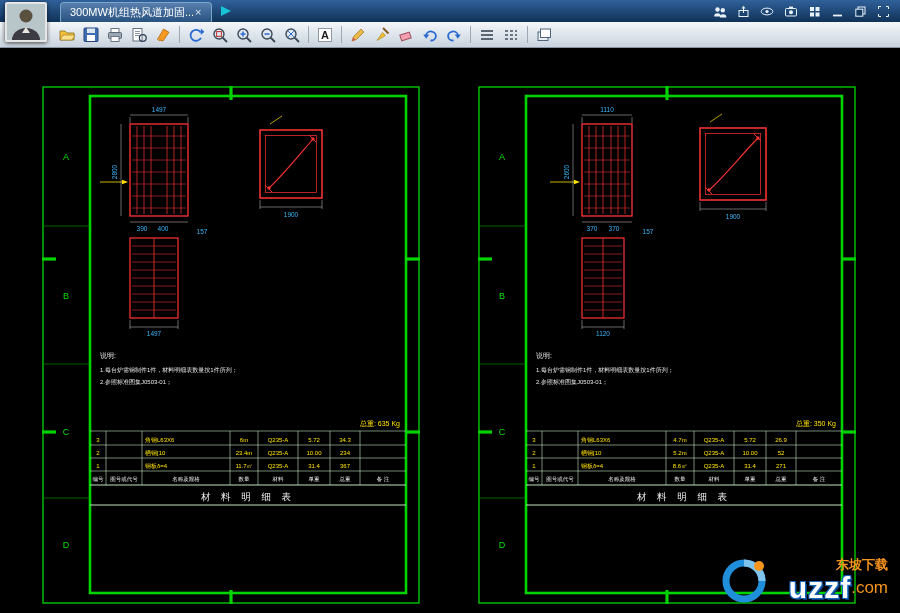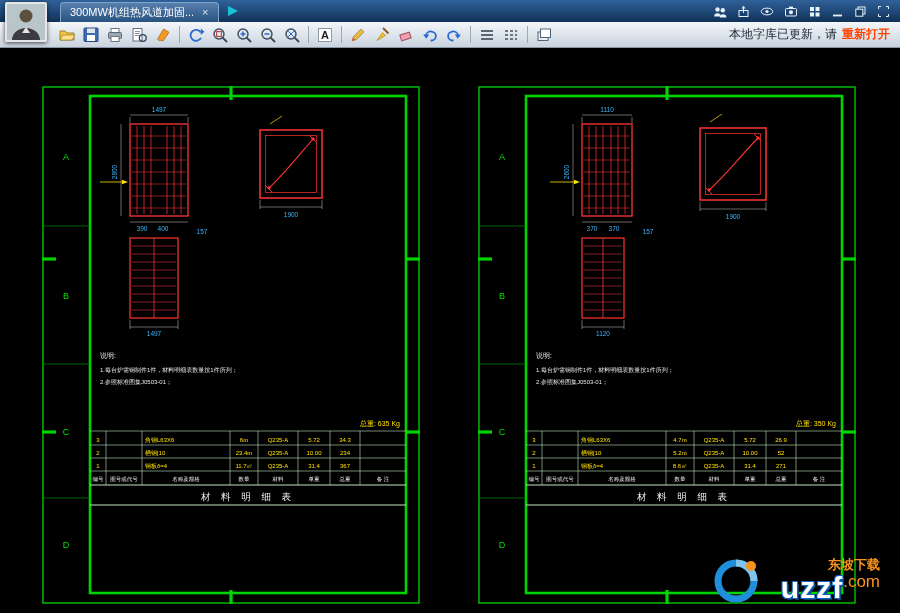--- a/index.html
+++ b/index.html
@@ -6,21 +6,21 @@
   html,body{width:900px;height:613px;overflow:hidden;background:#000;
     font-family:"Liberation Sans",sans-serif}
   .app{position:relative;width:900px;height:613px}
 
   
   .titlebar{position:absolute;top:0;left:0;right:0;height:22px;
     background:linear-gradient(#30619a,#103258);display:flex;align-items:center;z-index:5}
   .avatar{position:absolute;left:5px;top:2px;width:42px;height:40px;
     border:2px solid #e6e6e6;border-radius:2px;z-index:20;
     background:linear-gradient(#c9d4d6,#93a6aa);box-shadow:0 1px 4px rgba(0,0,0,.7);cursor:pointer}
-  .tab{margin-left:60px;height:20px;margin-top:2px;display:flex;align-items:center;gap:8px;
+  .tab{margin-left:60px;height:20px;margin-top:2px;display:flex;align-items:center;gap:1px;
     padding:0 9px;background:linear-gradient(#587fae,#28527f);
     border:1px solid #7ea6cb;border-bottom:none;border-radius:4px 4px 0 0;
     color:#fff;font-size:11px;cursor:pointer}
   .tab-title{max-width:160px;white-space:nowrap;overflow:hidden}
   .tab-close{color:#d5e4f2;font-size:11px;line-height:1;cursor:pointer}
   .newtab{margin-left:6px;display:flex;align-items:center;cursor:pointer}
   .tb-icons{margin-left:auto;display:flex;align-items:center;gap:10px;padding-right:10px}
   .tb-icons span{display:flex;cursor:pointer}
 
   
@@ -34,24 +34,24 @@
     padding-right:10px;font-size:12px;white-space:nowrap}
   .notice{color:#20293a}
   .reopen{color:#ff4400;font-weight:bold;cursor:pointer}
 
   
   .canvas{position:absolute;top:48px;left:0;width:900px;height:565px;background:#000;overflow:hidden}
   .sheet{position:absolute;top:38px}
   .sheet text{font-family:"Liberation Sans",sans-serif}
 
   
-  .watermark{position:absolute;right:20px;bottom:8px;display:flex;align-items:center;gap:20px}
+  .watermark{position:absolute;right:12px;bottom:8px;display:flex;align-items:center;gap:20px}
   .wm-texts{display:flex;flex-direction:column;align-items:flex-end;line-height:1}
   .wm-brand{color:#f7941d;font-size:13px;font-weight:bold;margin-bottom:2px}
-  .wm-site{display:flex;align-items:flex-start}
+  .wm-site{display:flex;align-items:center}
   .wm-u{font-size:30px;font-weight:bold;color:#fff;letter-spacing:1px;
     text-shadow:-1px -1px 0 #1565c0,1px -1px 0 #1565c0,-1px 1px 0 #1565c0,1px 1px 0 #1565c0,2px 2px 0 #0d3a70}
   .wm-com{font-size:17px;font-weight:normal;color:#f7941d}
 </style>
 </head>
 <body>
 
 <div class="app">
 
   <div class="titlebar">
@@ -263,24 +263,20 @@
     </button>
     <span class="sep"></span>
 
     <button class="tool">
       <svg width="18" height="18" viewBox="0 0 18 18">
           <rect x="3" y="6" width="10" height="8.5" fill="#e8eef4" stroke="#51657a"></rect>
           <rect x="5.5" y="3" width="10" height="8.5" fill="#fff" stroke="#51657a"></rect>
         </svg>
     </button>
 
-    <div class="toolbar-right">
-      <span class="notice">本地字库已更新，请</span>
-      <span class="reopen">重新打开</span>
-    </div>
   </div>
 
   <div class="canvas">
 
     <svg class="sheet" style="left:42px" width="378" height="518" viewBox="0 0 378 518">
       <g>
         <rect x="1" y="1" width="376" height="516" fill="none" stroke="#00d400" stroke-width="1.3"></rect>
         <rect x="48" y="10" width="316" height="497" fill="none" stroke="#00d400" stroke-width="2.6"></rect>
         <g stroke="#00d400" stroke-width="3.2">
           <line x1="0" y1="173" x2="14" y2="173"></line>

